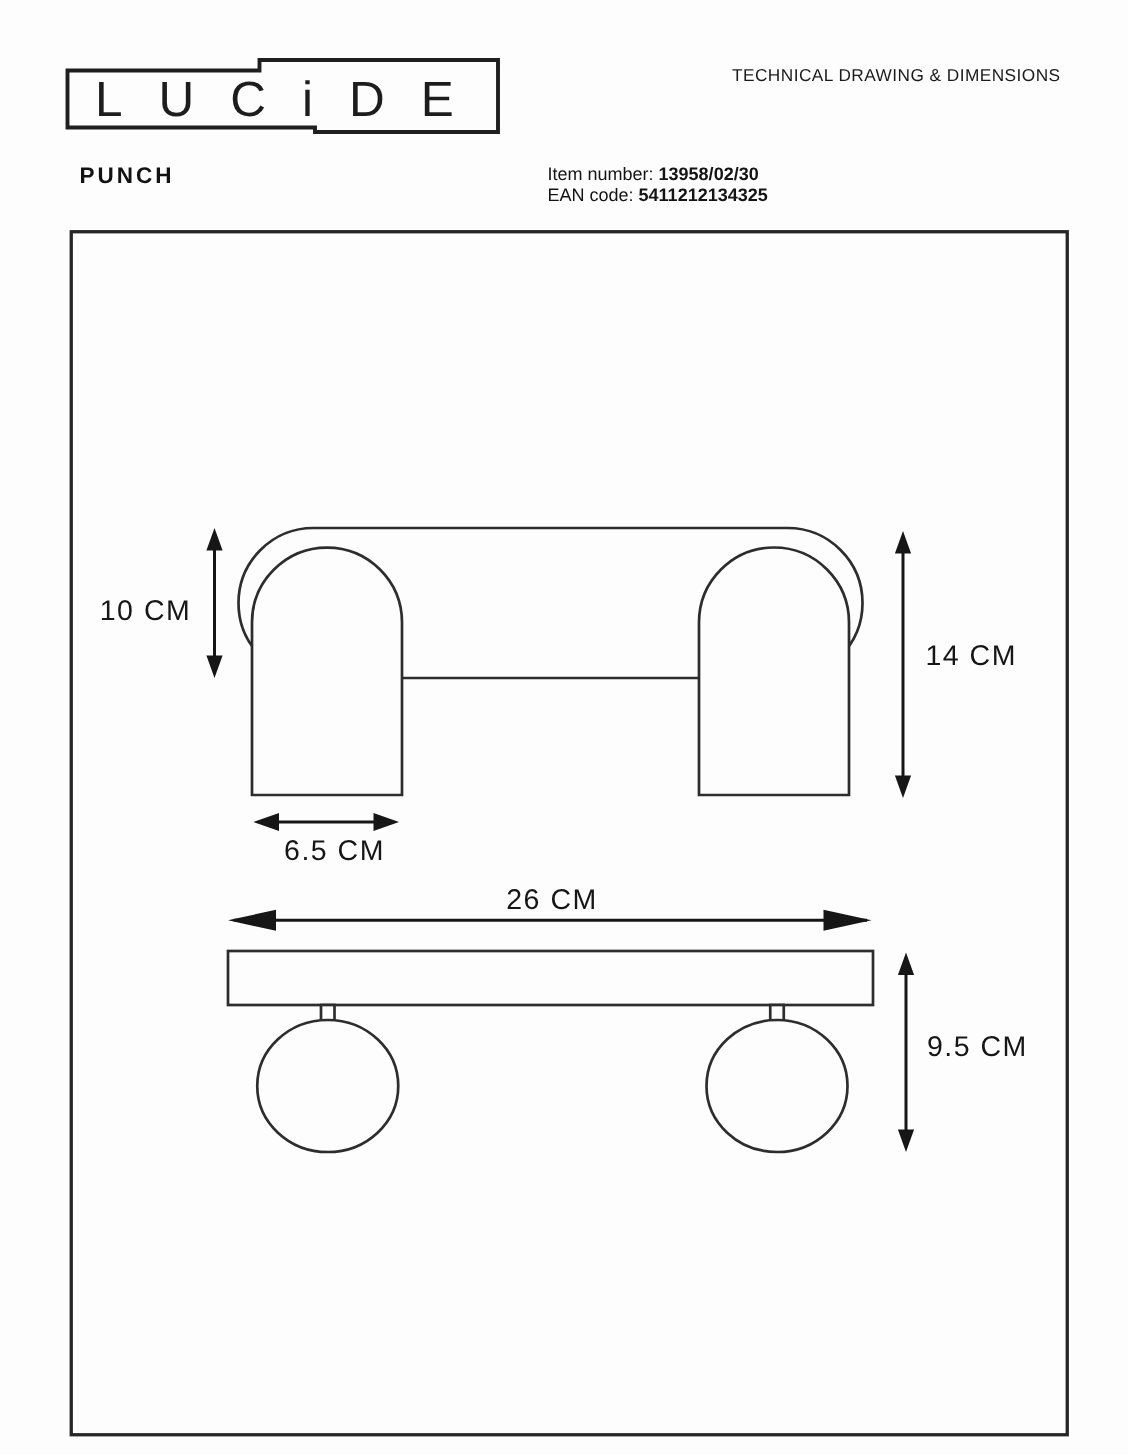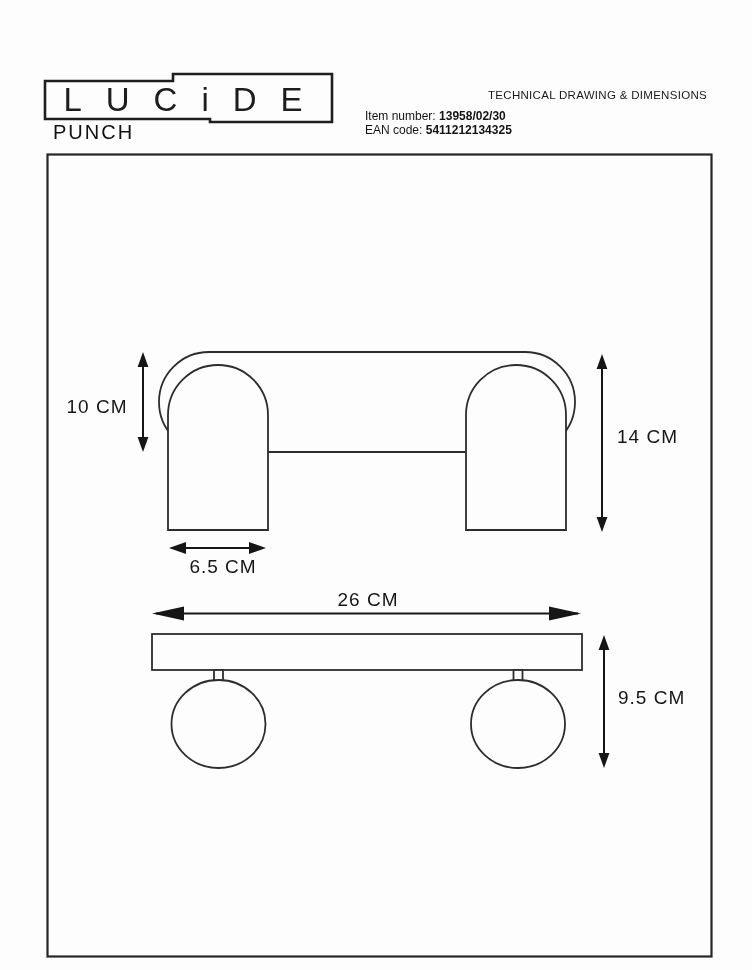--- a/index.html
+++ b/index.html
@@ -3,34 +3,34 @@
 <meta charset="utf-8">
 <style>
   html,body{margin:0;padding:0;}
   body{
     width:752px;height:970px;position:relative;overflow:hidden;
     background:#fdfdfd;color:#111;
     font-family:"Liberation Sans", sans-serif;
   }
   .abs{position:absolute;}
   
-  .logo{left:45px;top:40px;width:290px;height:50px;margin-top:34px;}
+  .logo{left:45px;top:40px;width:290px;height:50px;}
   .logo svg{position:absolute;left:0;top:0;width:100%;height:100%;overflow:visible;}
   .logo-text{
     position:absolute;left:10px;top:0;width:280px;height:50px;
     text-align:center;line-height:51px;font-size:33px;font-weight:400;
     letter-spacing:24px;color:#1d1d1d;white-space:nowrap;
   }
   
   .doc-title{
     top:45px;right:45px;font-size:11.5px;letter-spacing:0.3px;
-    color:#1a1a1a;font-weight:400;margin-top:44px;
+    color:#1a1a1a;font-weight:400;
   }
   .product-name{
-    left:53px;top:121px;font-size:20px;font-weight:400;letter-spacing:2px;
+    left:53px;top:109px;font-size:15px;font-weight:700;letter-spacing:2px;
     color:#121212;
   }
   .meta{left:365px;top:110px;font-size:12px;line-height:13.5px;color:#141414;}
   .meta-label{font-weight:400;}
   .meta-value{font-weight:700;}
   .meta-value.ean{font-weight:700;}
   
   svg.sheet{position:absolute;left:0;top:0;width:752px;height:970px;}
   .outline{fill:#fdfdfd;stroke:#2d2d2d;stroke-width:1.8;}
   .dimline{stroke:#161616;stroke-width:2;}

